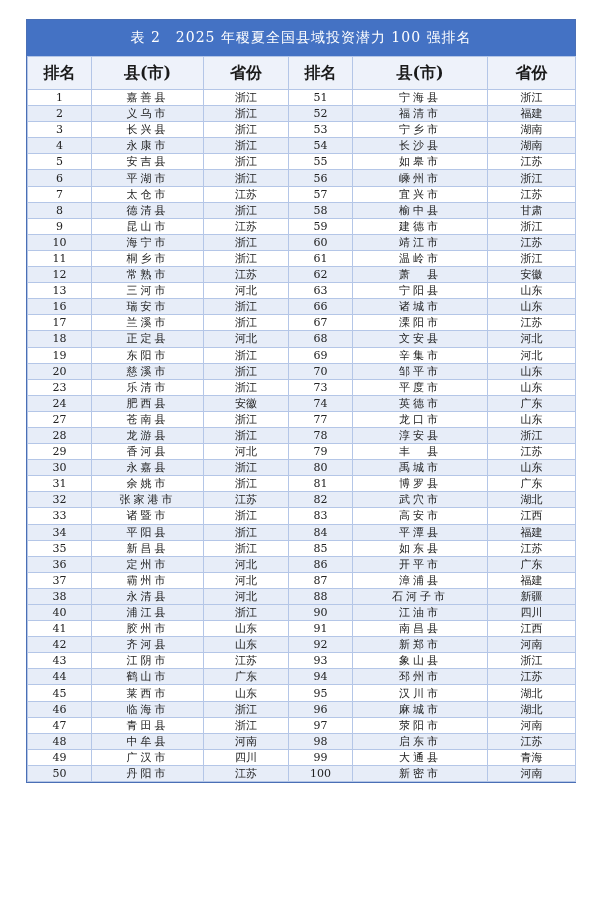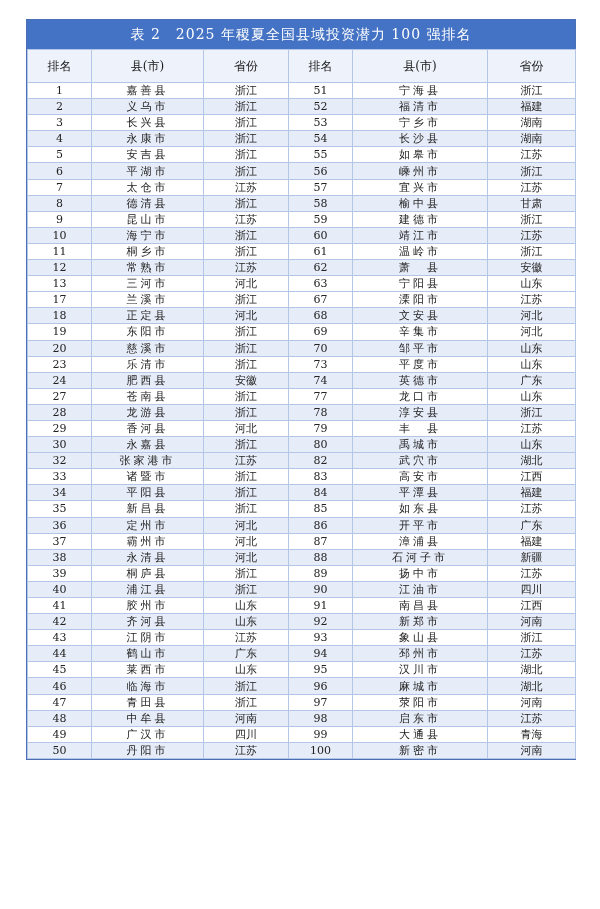--- a/index.html
+++ b/index.html
@@ -2,30 +2,30 @@
 <html><head>
 <meta charset="utf-8">
 <style>
   html, body { margin: 0; padding: 0; background: #ffffff; }
   body { width: 600px; height: 909px; position: relative; font-family: "DejaVu Serif", "Liberation Serif", serif; }
   .table-wrap {
     position: absolute; left: 26px; top: 19px; width: 550px;
     border: 1px solid #4a6fb5; box-sizing: border-box;
   }
   .title-bar {
-    height: 29px; background: #4472c4; color: #ffffff;
+    height: 36px; background: #4472c4; color: #ffffff;
     display: flex; align-items: center; justify-content: center;
     font-size: 14px; letter-spacing: 1px; font-weight: normal;
   }
   table { width: 100%; border-collapse: collapse; table-layout: fixed; }
   th, td {
     border: 1px solid #b4c6e7; text-align: center; padding: 0;
     color: #222; white-space: nowrap; overflow: hidden;
   }
-  th { height: 32px; font-size: 12px; font-weight: normal; background: #eef2fa; color: #1a1a1a; }
+  th { height: 32px; font-size: 16px; font-weight: bold; background: #eef2fa; color: #1a1a1a; }
   td { height: 15.1px; font-size: 11px; line-height: 15px; }
   tr.even td { background: #e7edf8; }
   tr.odd td { background: #ffffff; }
   td.name { letter-spacing: 3px; }
   col.c1 { width: 64px; } col.c2 { width: 112px; } col.c3 { width: 85px; }
   col.c4 { width: 64px; } col.c5 { width: 135px; } col.c6 { width: 88px; }
 </style>
 </head>
 <body>
 
@@ -148,20 +148,28 @@
           <td>安徽</td>
         </tr>
         <tr class="odd">
           <td>13</td>
           <td class="name">三河市</td>
           <td>河北</td>
           <td>63</td>
           <td class="name">宁阳县</td>
           <td>山东</td>
         </tr>
+        <tr class="even">
+          <td>16</td>
+          <td class="name">瑞安市</td>
+          <td>浙江</td>
+          <td>66</td>
+          <td class="name">诸城市</td>
+          <td>山东</td>
+        </tr>
         <tr class="odd">
           <td>17</td>
           <td class="name">兰溪市</td>
           <td>浙江</td>
           <td>67</td>
           <td class="name">溧阳市</td>
           <td>江苏</td>
         </tr>
         <tr class="even">
           <td>18</td>
@@ -228,20 +236,28 @@
           <td>江苏</td>
         </tr>
         <tr class="even">
           <td>30</td>
           <td class="name">永嘉县</td>
           <td>浙江</td>
           <td>80</td>
           <td class="name">禹城市</td>
           <td>山东</td>
         </tr>
+        <tr class="odd">
+          <td>31</td>
+          <td class="name">余姚市</td>
+          <td>浙江</td>
+          <td>81</td>
+          <td class="name">博罗县</td>
+          <td>广东</td>
+        </tr>
         <tr class="even">
           <td>32</td>
           <td class="name">张家港市</td>
           <td>江苏</td>
           <td>82</td>
           <td class="name">武穴市</td>
           <td>湖北</td>
         </tr>
         <tr class="odd">
           <td>33</td>
@@ -283,28 +299,20 @@
           <td class="name">漳浦县</td>
           <td>福建</td>
         </tr>
         <tr class="even">
           <td>38</td>
           <td class="name">永清县</td>
           <td>河北</td>
           <td>88</td>
           <td class="name">石河子市</td>
           <td>新疆</td>
-        </tr>
-        <tr class="odd">
-          <td>39</td>
-          <td class="name">桐庐县</td>
-          <td>浙江</td>
-          <td>89</td>
-          <td class="name">扬中市</td>
-          <td>江苏</td>
         </tr>
         <tr class="even">
           <td>40</td>
           <td class="name">浦江县</td>
           <td>浙江</td>
           <td>90</td>
           <td class="name">江油市</td>
           <td>四川</td>
         </tr>
         <tr class="odd">

